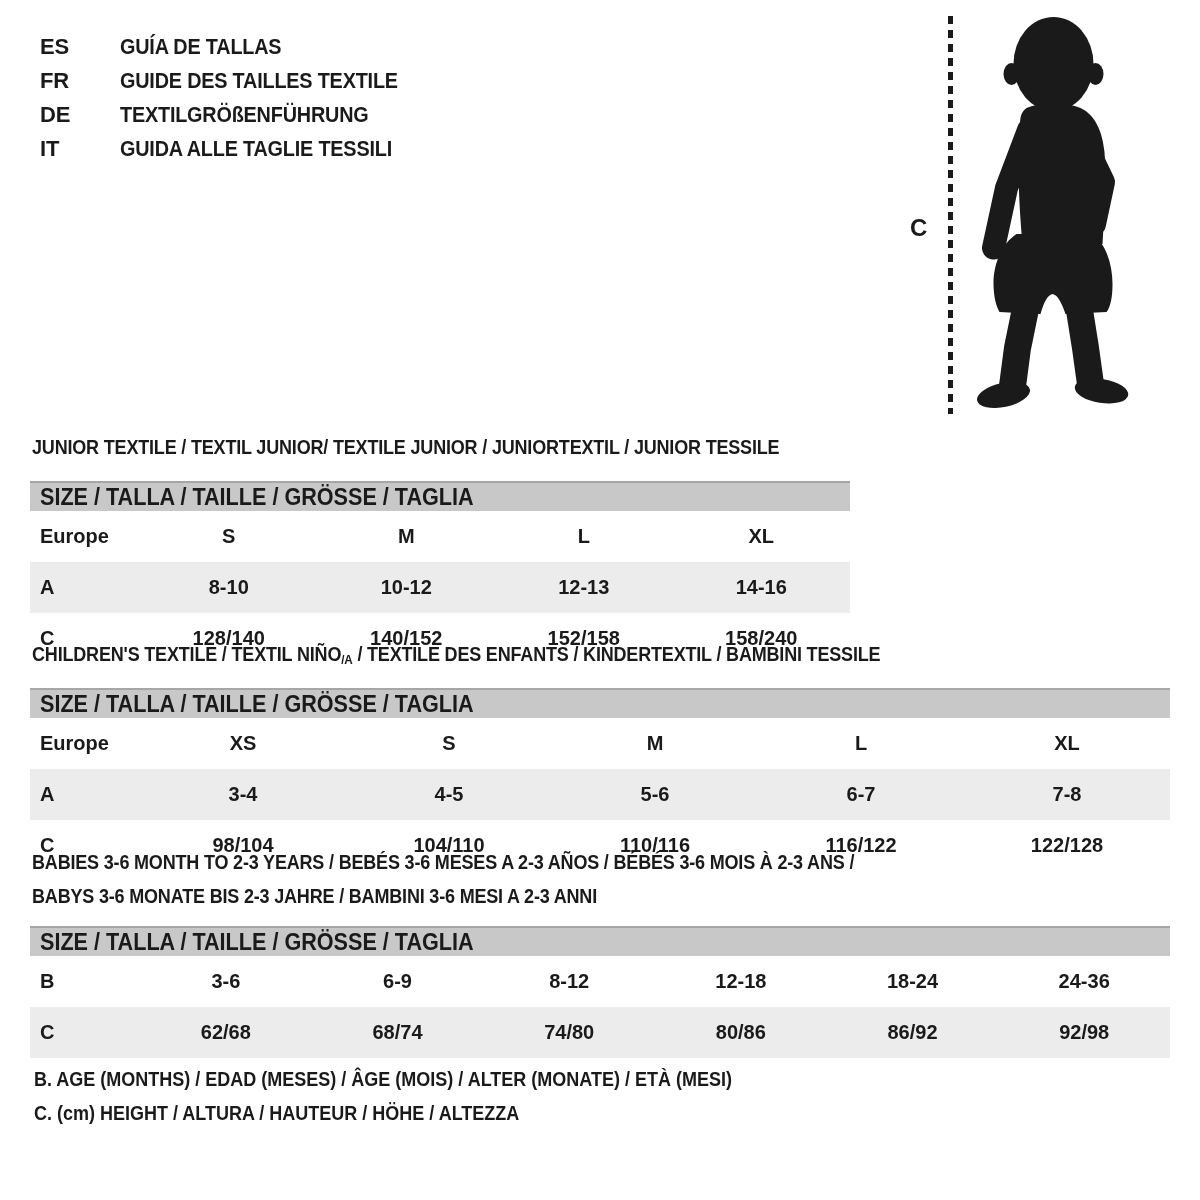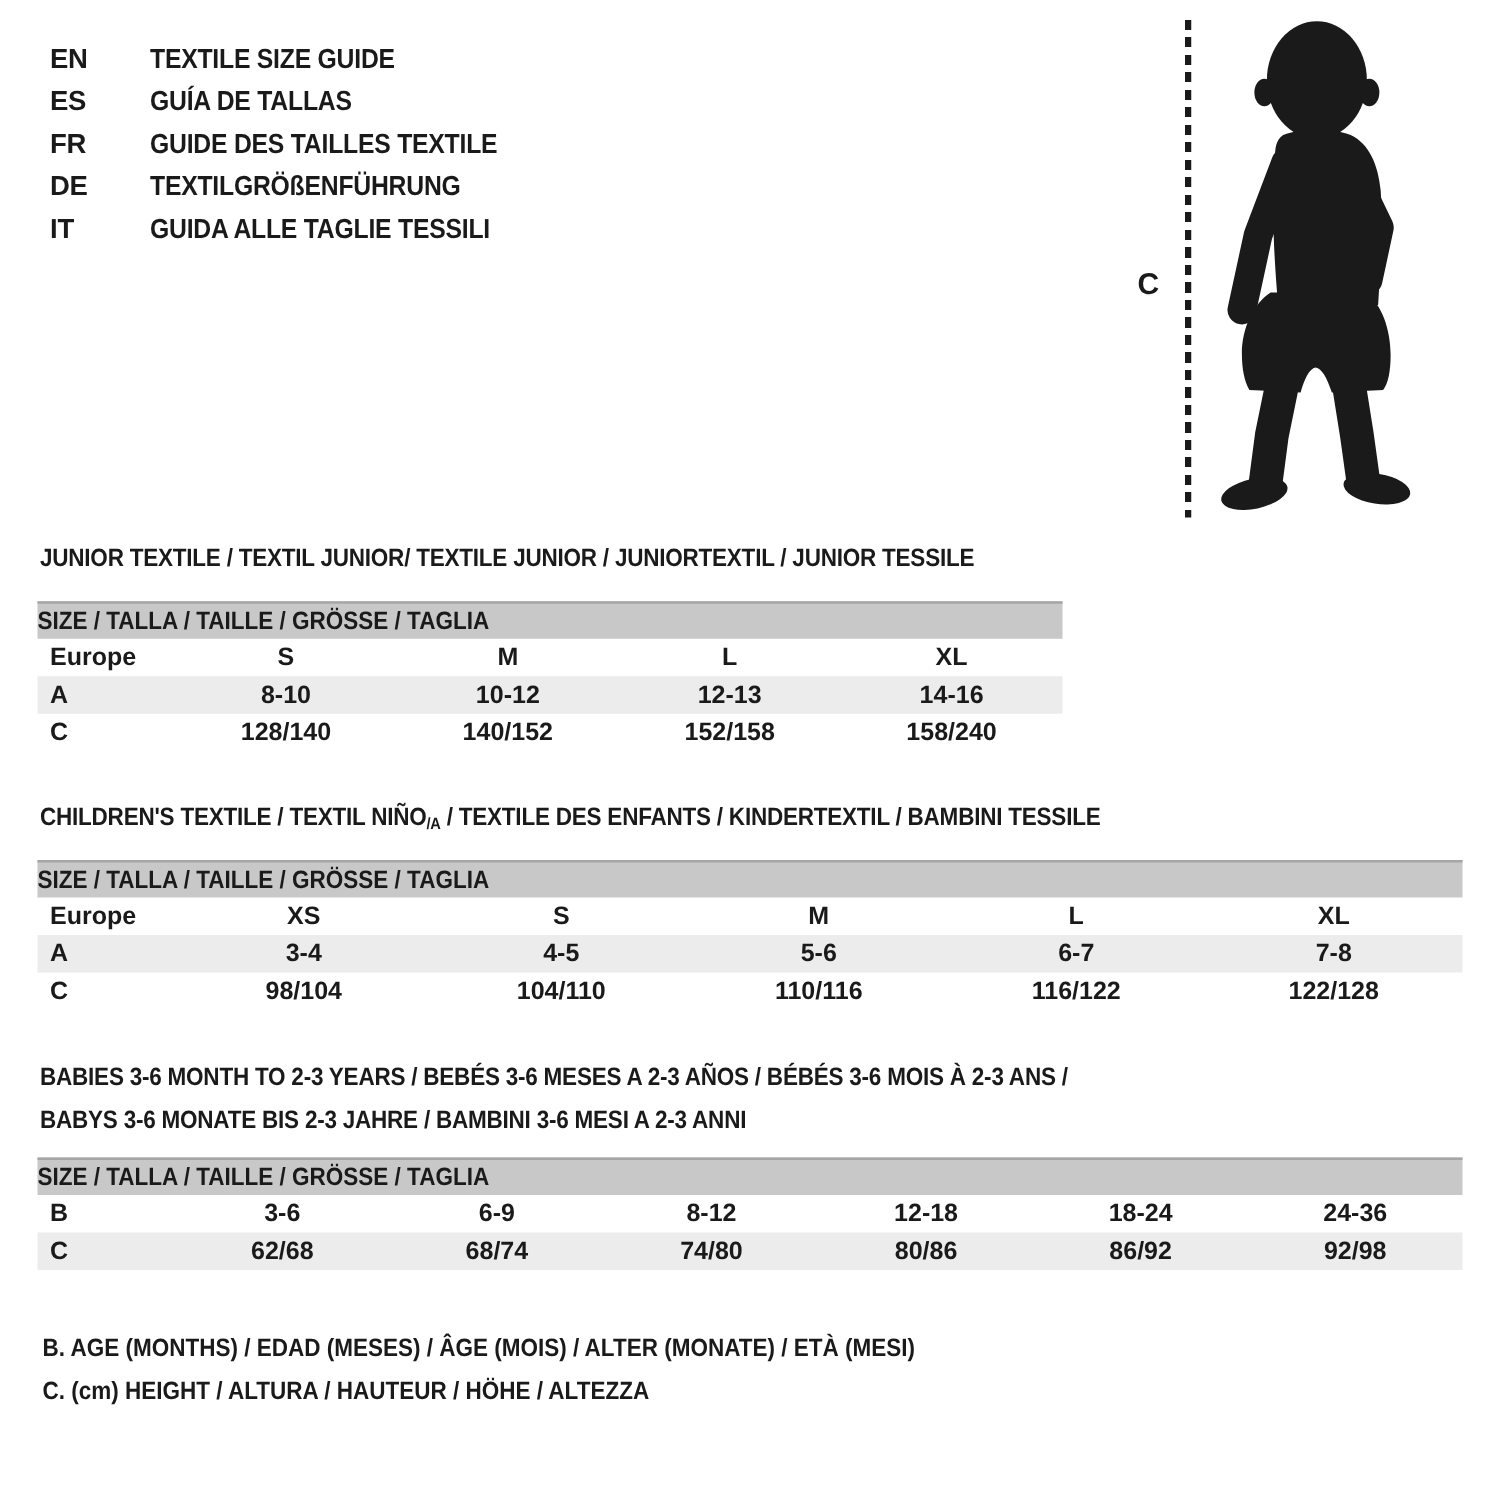--- a/index.html
+++ b/index.html
@@ -34,41 +34,37 @@
 
   
   .size-table { position:absolute; left:30px; }
   .tbl-junior   { top:481px; width:820px; }
   .tbl-children { top:688px; width:1140px; }
   .tbl-babies   { top:926px; width:1140px; }
   .bar {
     height:30px; line-height:28px; box-sizing:border-box;
     background:var(--header-bar,#c6c6c6);
     border-top:2px solid var(--rule,#a6a6a6);
-    font-size:20px;
+    padding-left:10px; font-size:24px;
   }
-  .trow { display:flex; height:30px; align-items:center; font-size:20px; }
+  .trow { display:flex; height:51px; align-items:center; font-size:20px; }
   .trow.alt { background:var(--alt-row,#ebebeb); }
   .tlabel { width:110px; flex:0 0 110px; padding-left:10px; box-sizing:border-box; }
   .tcell { flex:1 1 0; text-align:center; }
 
   
   .legend { position:absolute; left:34px; top:1062px; font-size:20px; }
   .legend-line { height:34px; line-height:34px; }
 </style>
 </head>
 <body>
 
 <div class="page">
 
   <div class="languages">
-    <div class="lang-row">
-      <span class="lang-code">EN</span>
-      <span class="cond">TEXTILE SIZE GUIDE</span>
-    </div>
     <div class="lang-row">
       <span class="lang-code">ES</span>
       <span class="cond">GUÍA DE TALLAS</span>
     </div>
     <div class="lang-row">
       <span class="lang-code">FR</span>
       <span class="cond">GUIDE DES TAILLES TEXTILE</span>
     </div>
     <div class="lang-row">
       <span class="lang-code">DE</span>

